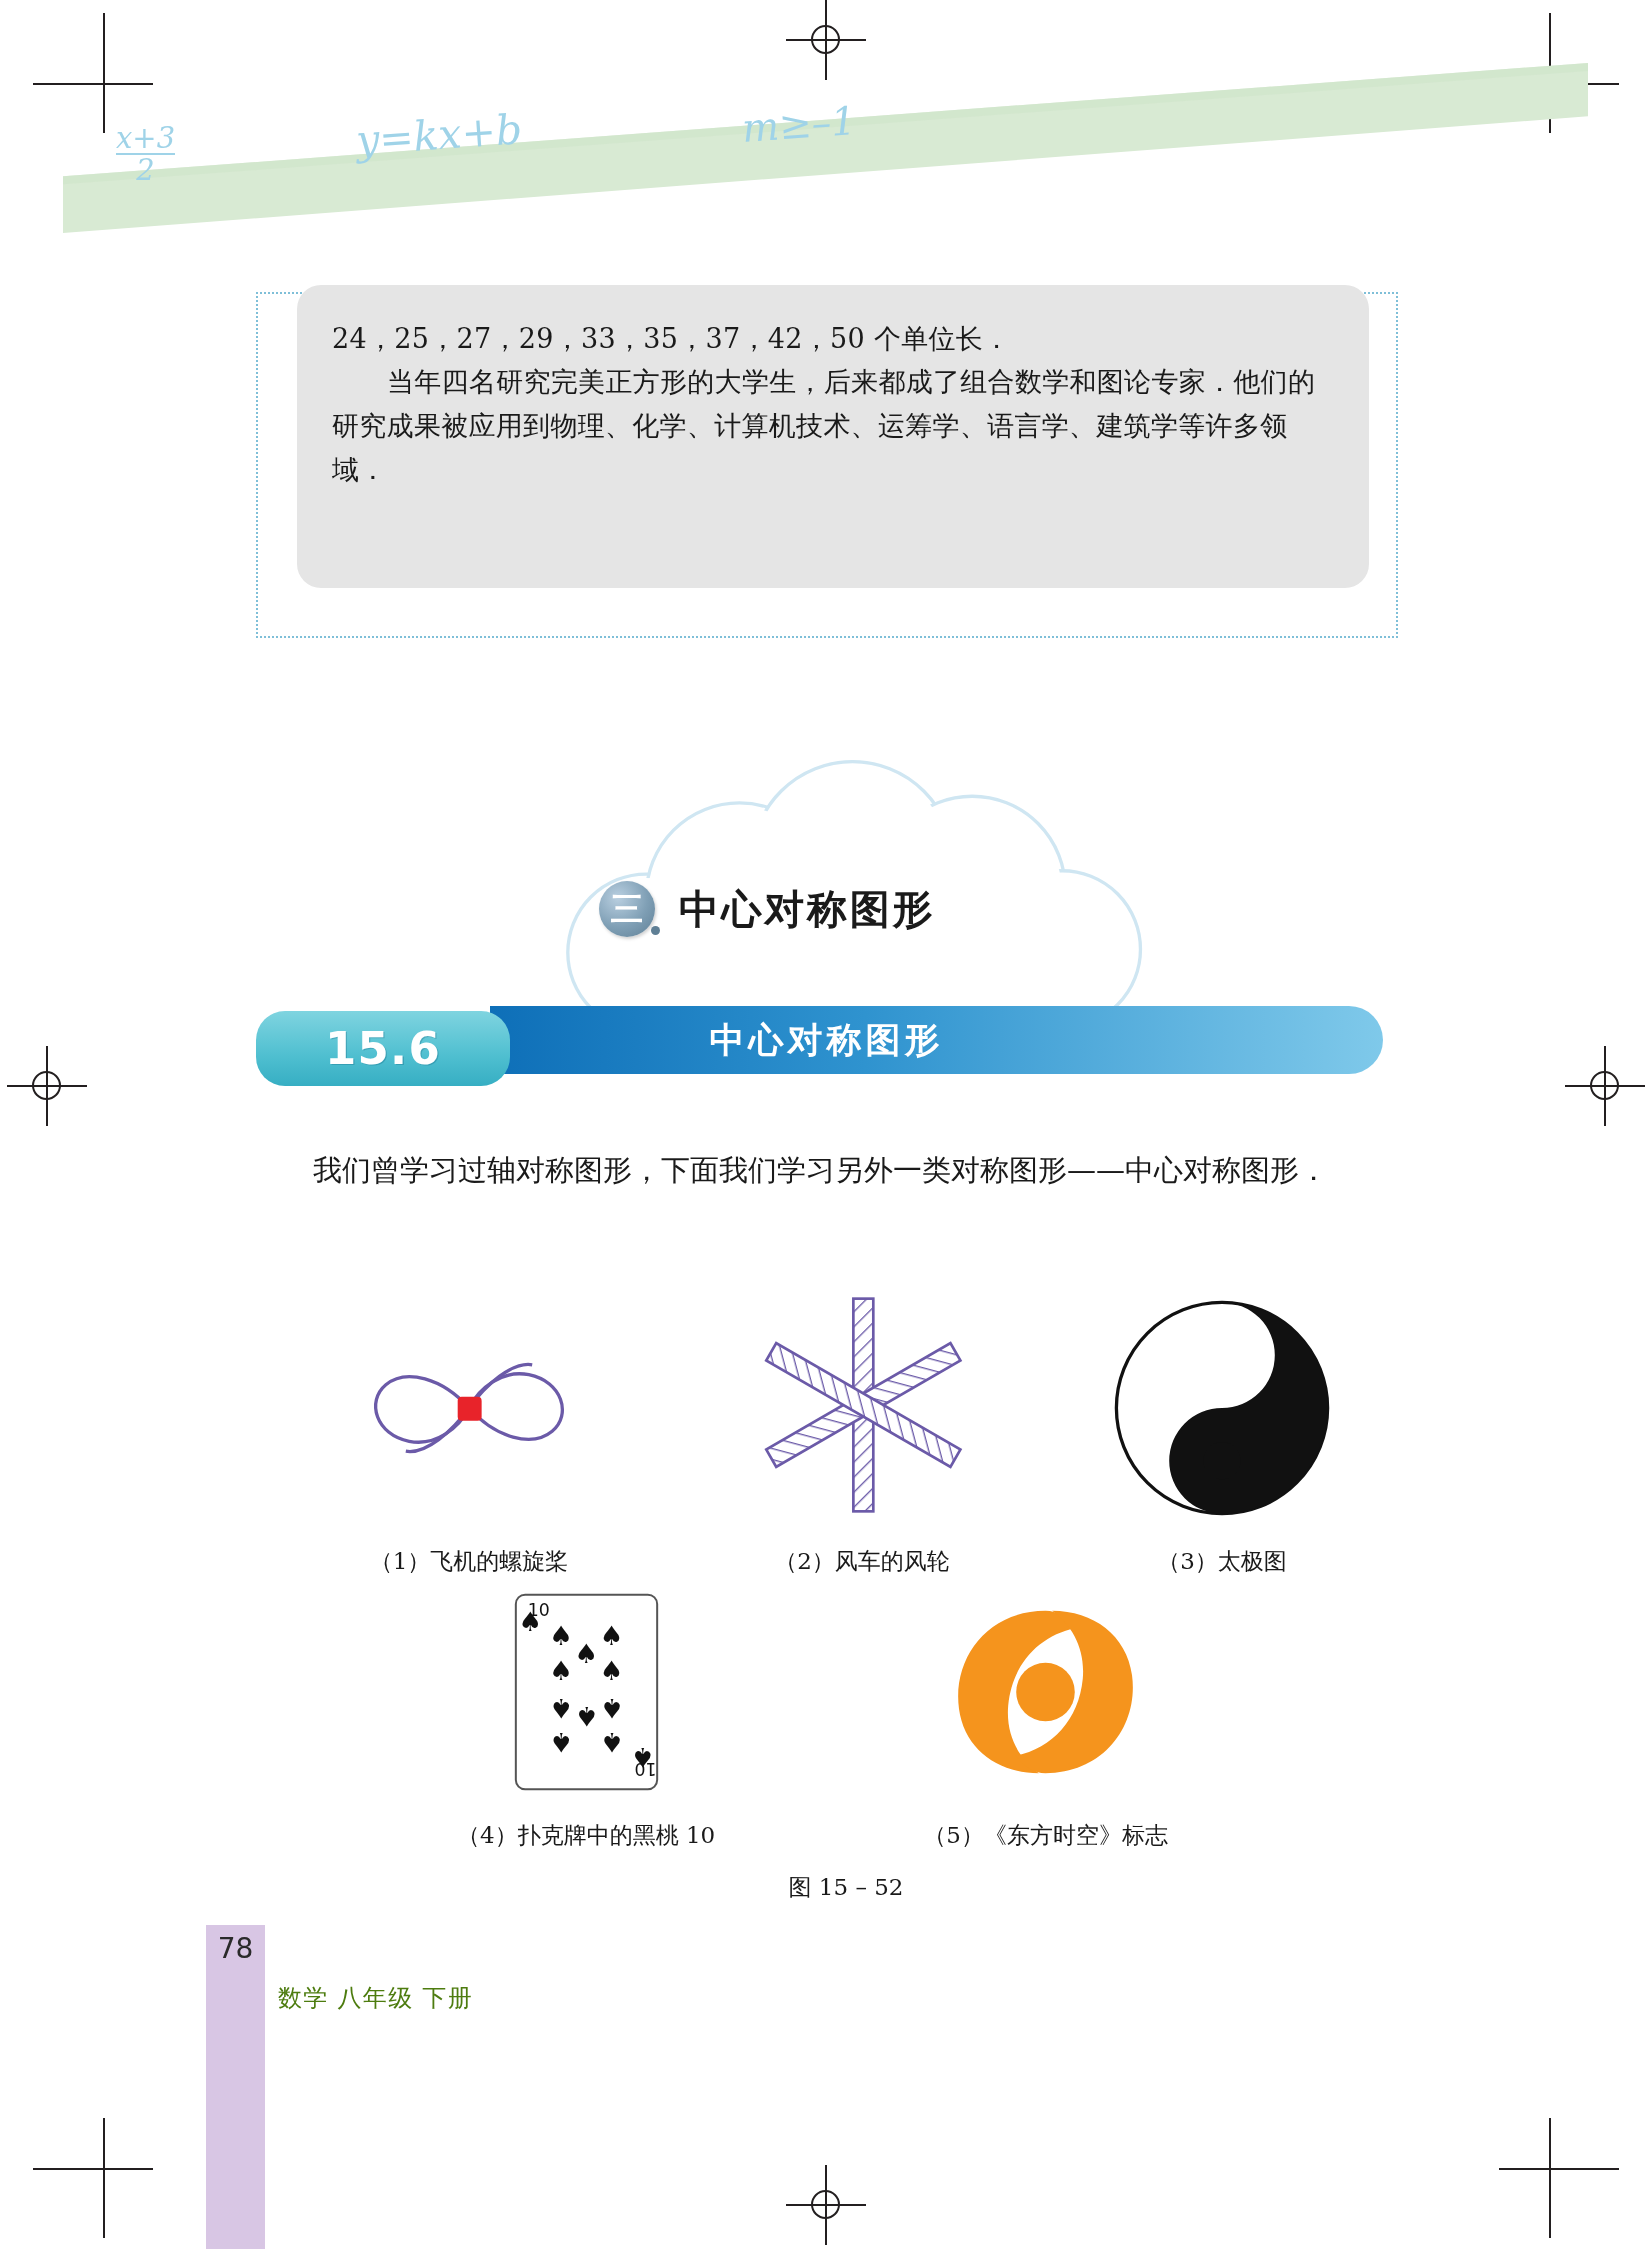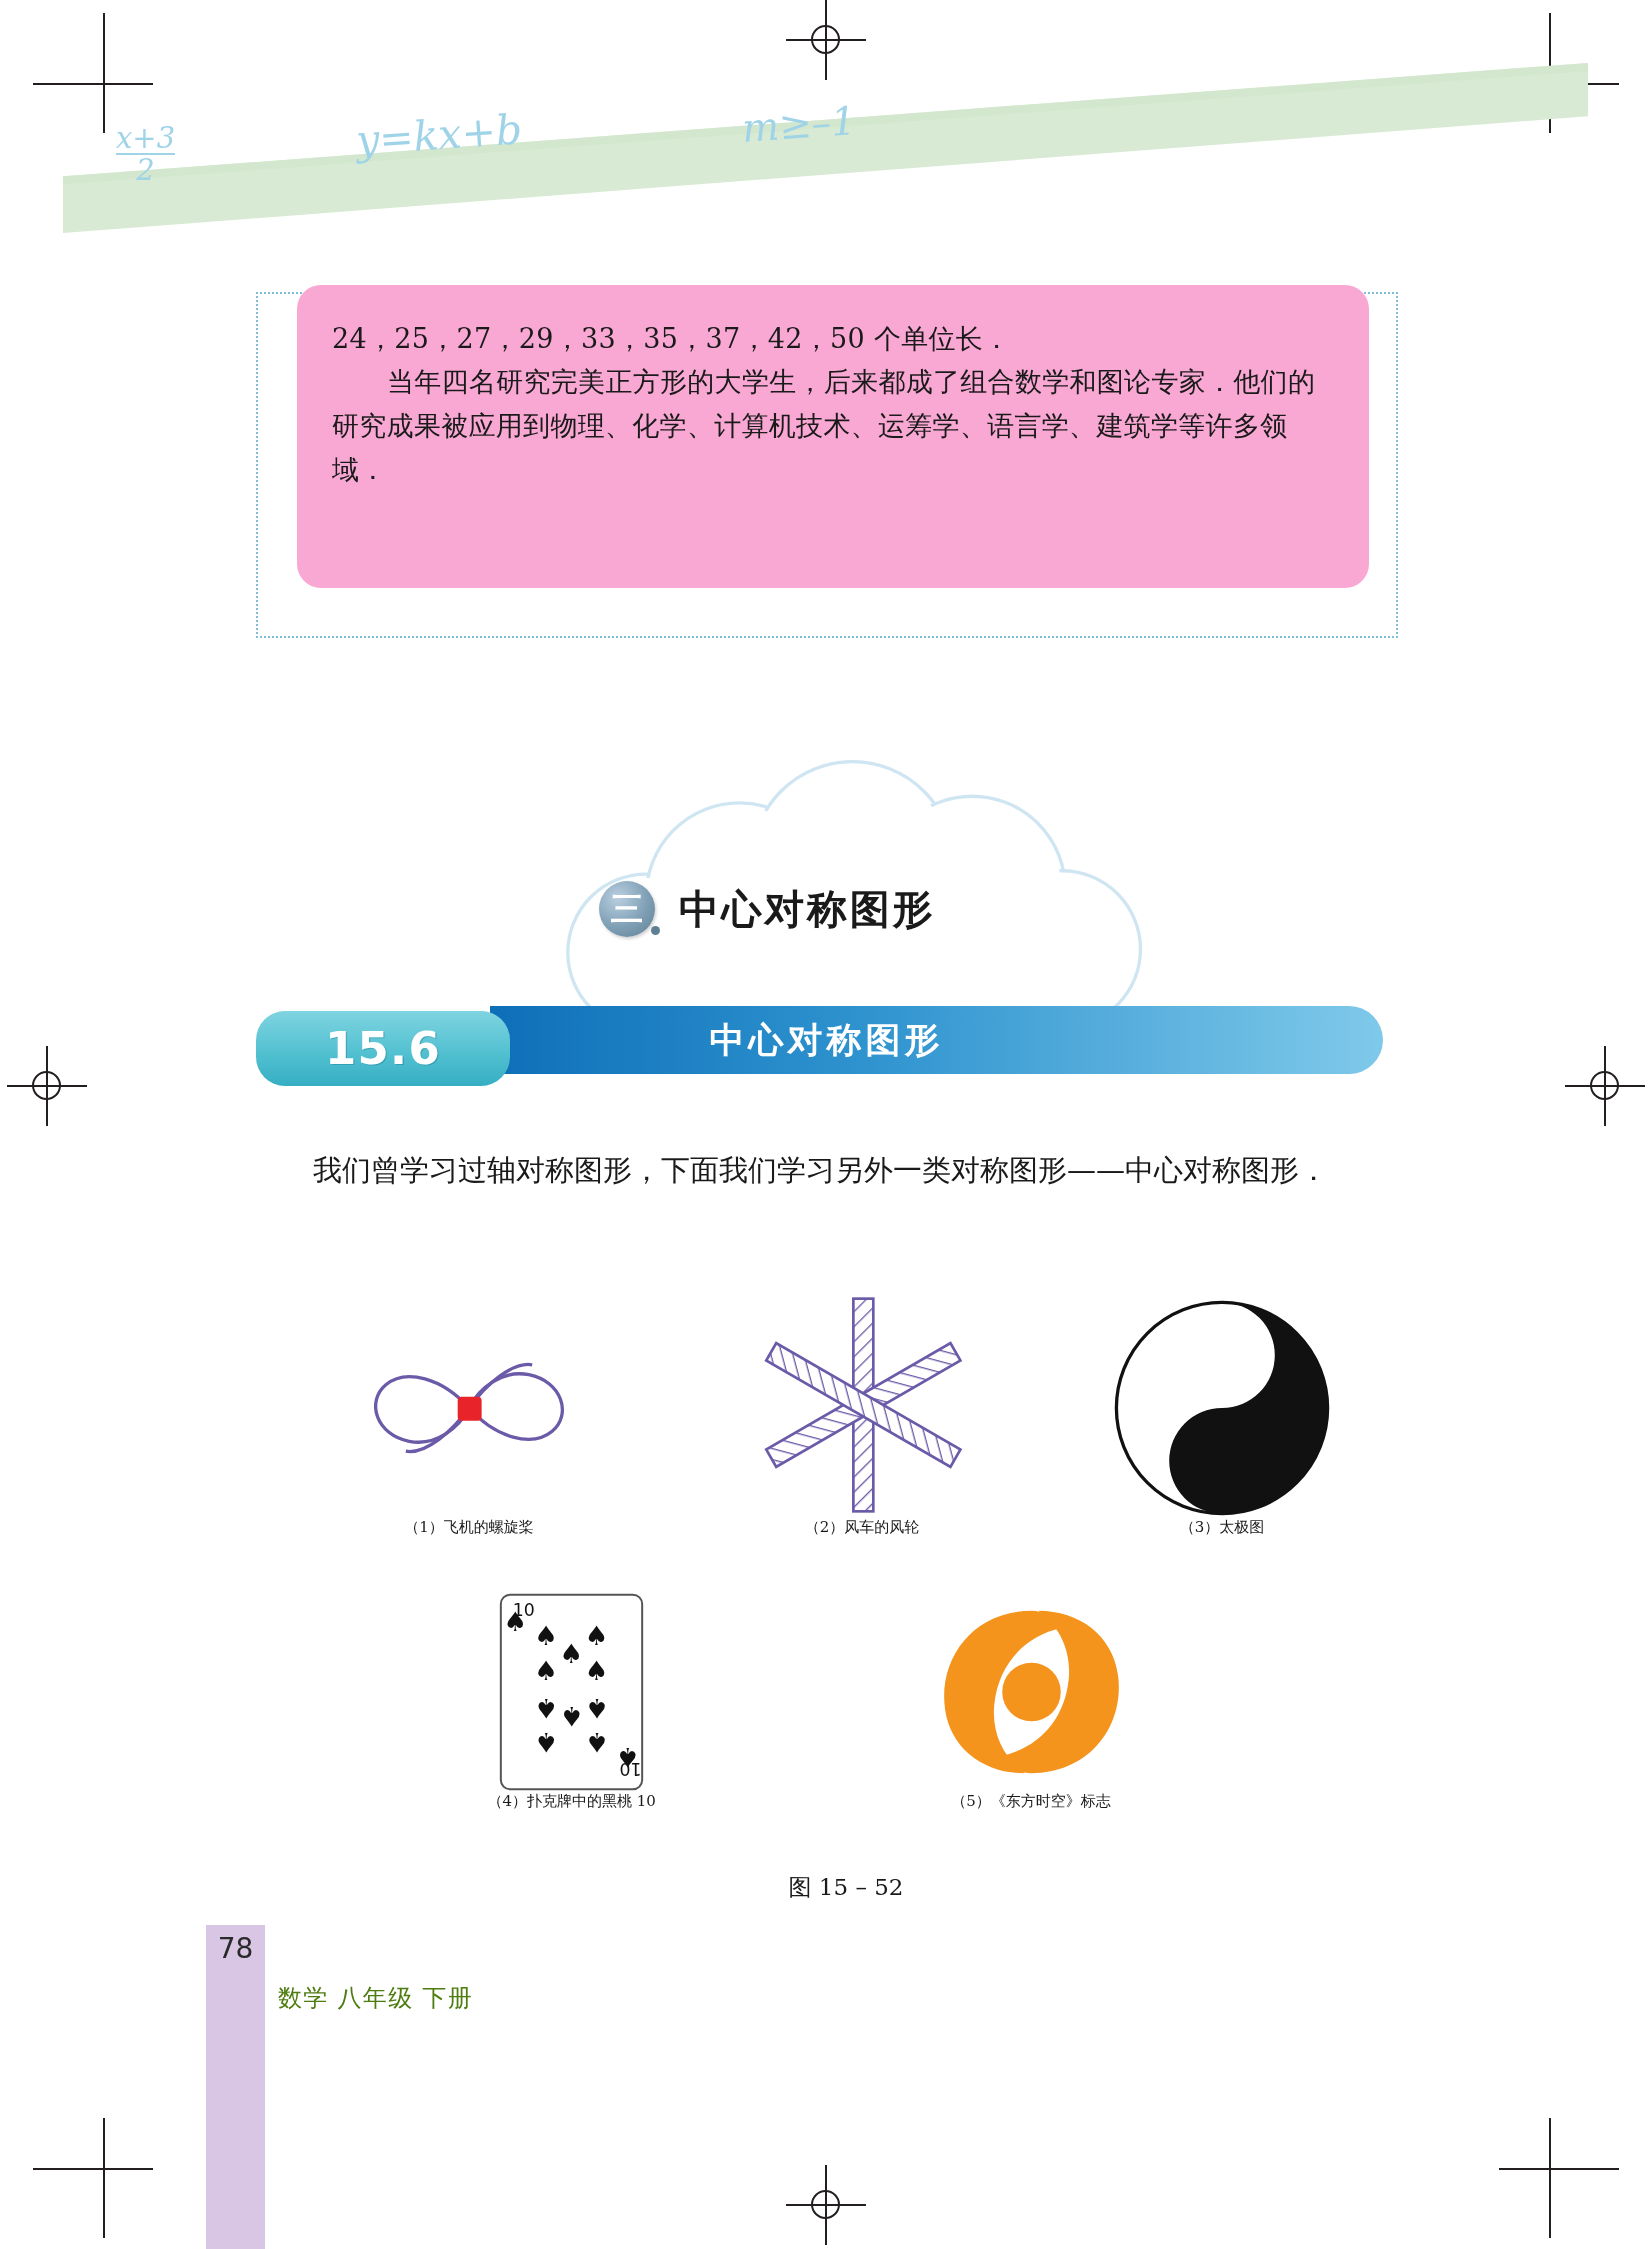--- a/index.html
+++ b/index.html
@@ -78,21 +78,21 @@
     height: 346px;
     border: 2px dotted #7fbfd8;
     box-sizing: border-box;
   }
   .info-inner {
     position: absolute;
     left: 39px;
     top: -9.3px;
     width: 1072px;
     height: 303px;
-    background: #f9a8d4;
+    background: #e5e5e5;
     border-radius: 24px;
     box-sizing: border-box;
   }
   .info-text {
     position: absolute;
     left: 35px;
     top: 32px;
     width: 1006px;
     font-family: "DejaVu Serif", "Liberation Serif", serif;
     font-size: 27px;
@@ -218,24 +218,24 @@
   .fig-row {
     position: absolute;
     display: flex;
   }
   .fig-cell {
     display: flex;
     flex-direction: column;
     align-items: center;
   }
   .fig-caption {
-    font-size: 15px;
+    font-size: 23px;
     color: #1a1a1a;
     font-family: "DejaVu Serif", "Liberation Serif", serif;
-    margin-top: 0;
+    margin-top: 28px;
     white-space: nowrap;
   }
   .fig-label {
     position: absolute;
     width: 100%;
     text-align: center;
     font-size: 23px;
     color: #1a1a1a;
     font-family: "DejaVu Serif", "Liberation Serif", serif;
     padding-left: 20px;

